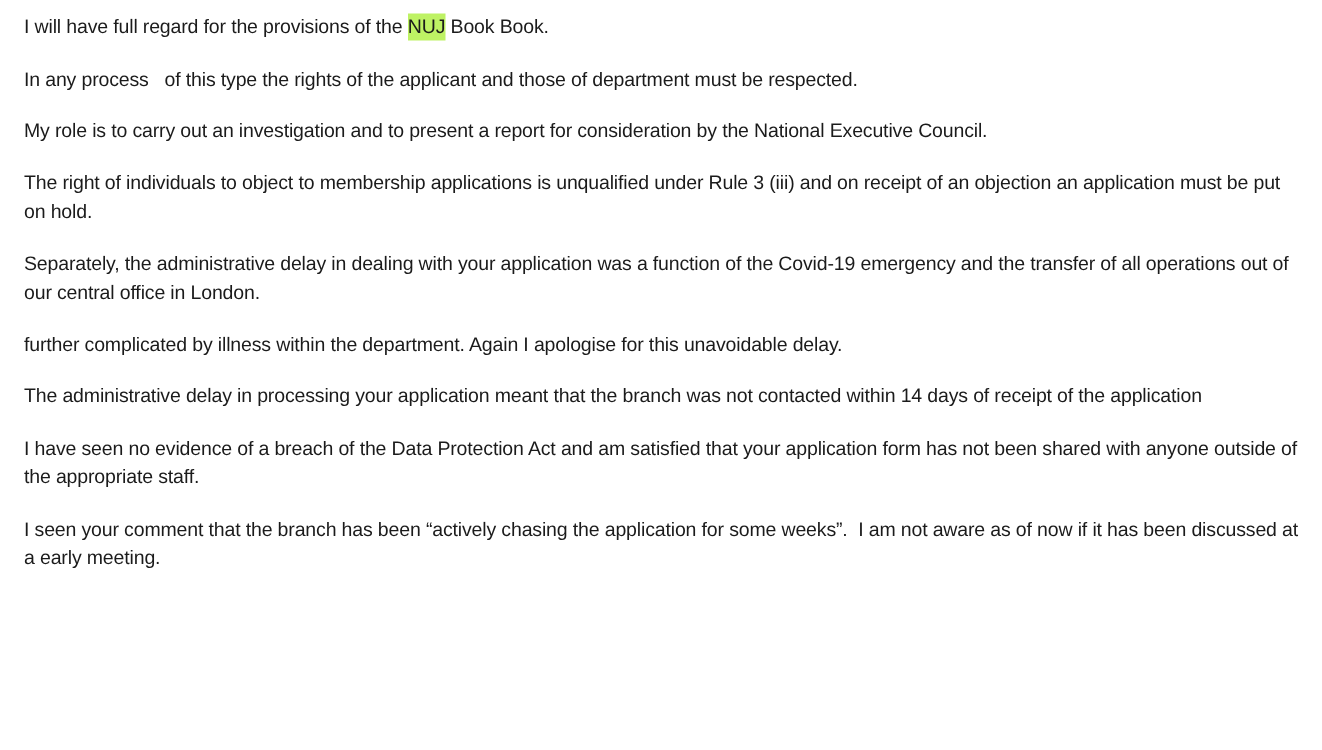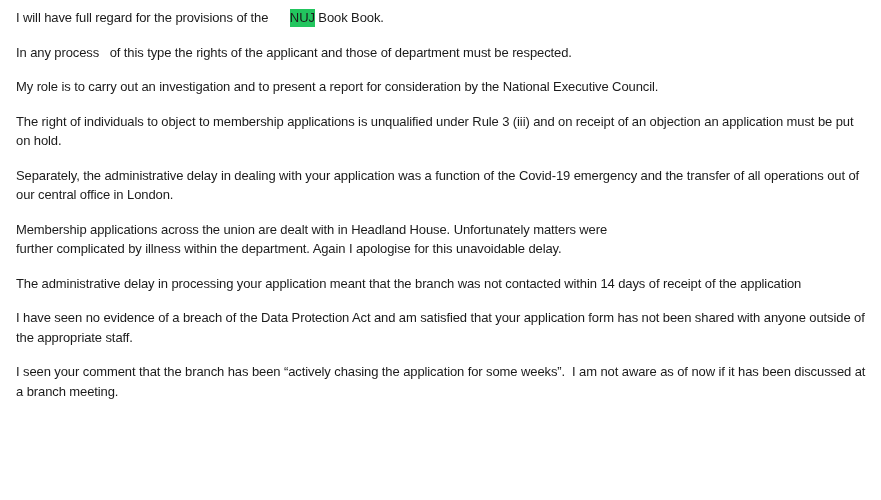--- a/index.html
+++ b/index.html
@@ -34,47 +34,46 @@
     color: #1b1b1b;
     padding: 1px 0 2px 0;
   }
 </style>
 </head>
 <body>
 
 <div class="page">
   <div>
       <div class="para">
-        <div class="line"><span>I will have full regard for the provisions of the </span><span class="hl" style="background: #22c55e; margin-left: 18px;">NUJ</span><span> Book Book.</span></div>
+        <div class="line"><span>I will have full regard for the provisions of the </span><span class="hl" style="background: #bef264;">NUJ</span><span> Book Book.</span></div>
       </div>
       <div class="para">
         <div class="line"><span>In any process   of this type the rights of the applicant and those of department must be respected.</span></div>
       </div>
       <div class="para">
         <div class="line"><span>My role is to carry out an investigation and to present a report for consideration by the National Executive Council.</span></div>
       </div>
       <div class="para">
         <div class="line"><span>The right of individuals to object to membership applications is unqualified under Rule 3 (iii) and on receipt of an objection an application must be put</span></div>
         <div class="line"><span>on hold.</span></div>
       </div>
       <div class="para">
         <div class="line"><span>Separately, the administrative delay in dealing with your application was a function of the Covid-19 emergency and the transfer of all operations out of</span></div>
         <div class="line"><span>our central office in London.</span></div>
       </div>
       <div class="para">
-        <div class="line"><span>Membership applications across the union are dealt with in Headland House. Unfortunately matters were</span></div>
         <div class="line"><span>further complicated by illness within the department. Again I apologise for this unavoidable delay.</span></div>
       </div>
       <div class="para">
         <div class="line"><span>The administrative delay in processing your application meant that the branch was not contacted within 14 days of receipt of the application</span></div>
       </div>
       <div class="para">
       </div>
       <div class="para">
         <div class="line"><span>I have seen no evidence of a breach of the Data Protection Act and am satisfied that your application form has not been shared with anyone outside of</span></div>
         <div class="line"><span>the appropriate staff.</span></div>
       </div>
       <div class="para">
         <div class="line"><span>I seen your comment that the branch has been “actively chasing the application for some weeks”.  I am not aware as of now if it has been discussed at</span></div>
-        <div class="line"><span>a branch meeting.</span></div>
+        <div class="line"><span>a early meeting.</span></div>
       </div>
     </div>
 </div>
 
 </body></html>

